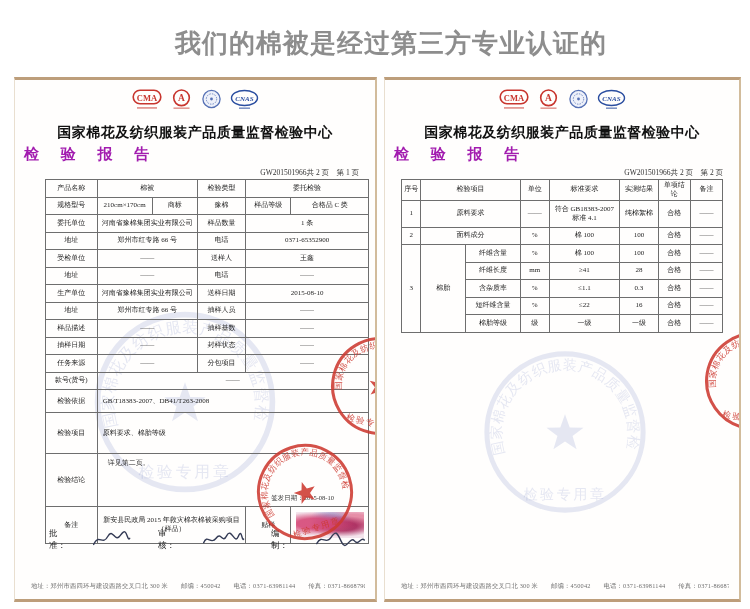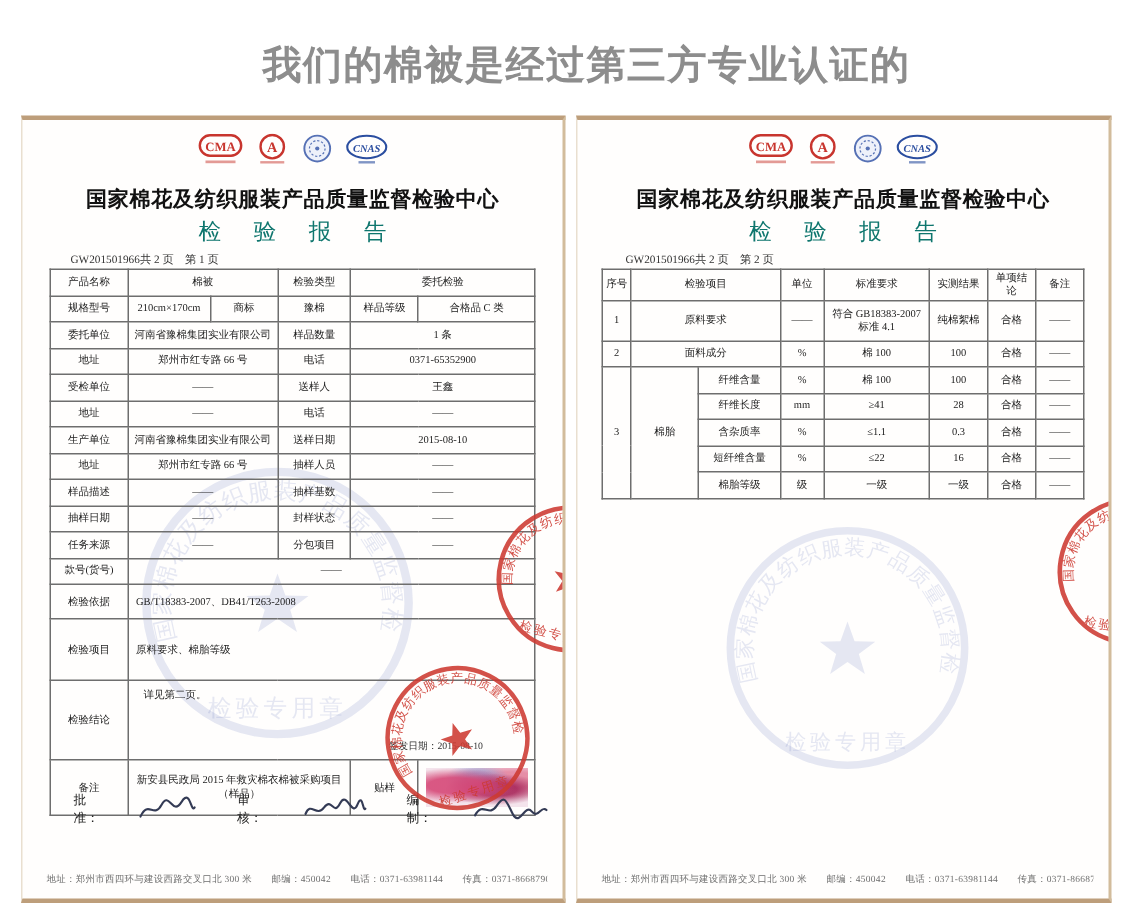--- a/index.html
+++ b/index.html
@@ -11,29 +11,29 @@
   
   .doc{position:absolute;top:77px;height:519px;background:#fffefd;overflow:hidden;
        border-top:3px solid #bd9e7b;border-bottom:3px solid #bd9e7b;
        border-right:2px solid #d2bc9c;border-left:1px solid #e9dfd0;}
   .doc-left{left:14px;width:360px;}
   .doc-right{left:384px;width:354px;}
   .logos{position:absolute;top:9px;left:0;width:100%;display:flex;justify-content:center;
          align-items:center;gap:8px;}
   .center-name{position:absolute;top:44px;left:0;width:100%;text-align:center;
                font-weight:bold;font-size:14px;letter-spacing:.5px;color:#111;}
-  .report-title{position:absolute;top:65px;left:0;width:100%;text-align:center;
-                font-weight:normal;font-size:15px;letter-spacing:9px;text-indent:9px;color:#0f766e;}
+  .report-title{position:absolute;top:65px;left:0;width:100%;
+                font-weight:bold;font-size:15px;letter-spacing:9px;text-indent:9px;color:#a21caf;}
   .meta-row{position:absolute;top:88px;left:18px;right:16px;display:flex;
-            justify-content:flex-start;font-size:7.5px;color:#333;margin-left:14px;}
+            justify-content:flex-end;font-size:7.5px;color:#333;margin-left:14px;}
   table{border-collapse:collapse;table-layout:fixed;font-size:7px;color:#1d1d1d;
         text-align:center;}
   td{border:1px solid #6e6e6e;padding:1px 2px;height:14.5px;overflow:hidden;
      vertical-align:middle;word-break:break-all;line-height:1.25;}
-  .info-table{position:absolute;top:99px;left:18px;width:324px;}
+  .info-table{position:absolute;top:99px;left:30px;width:324px;}
   .results-table{position:absolute;top:99px;left:16px;width:322px;}
   .tl{text-align:left;padding-left:5px;}
   .r-basis td{height:20px;}
   .r-items td{height:38px;}
   .r-conc td{height:50px;}
   .r-remark td{height:34px;}
   .conc{position:relative;vertical-align:top;padding-left:10px;}
   .conc-text{margin-top:4px;}
   .issue{position:absolute;right:34px;bottom:4px;font-size:6.5px;color:#333;}
   .results-table tr.head td{height:17px;font-weight:normal;}

